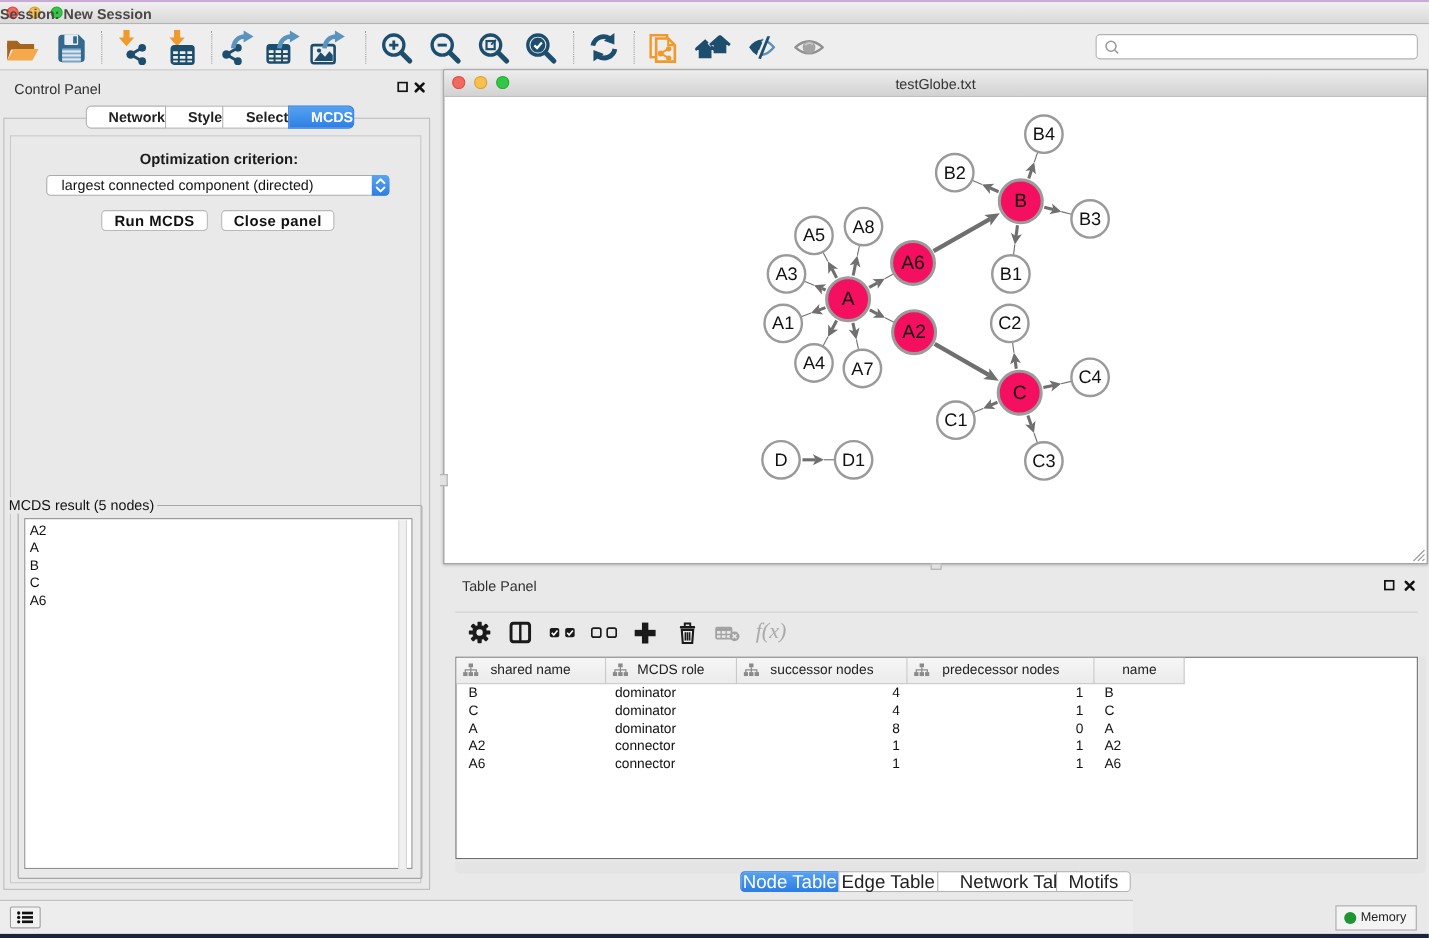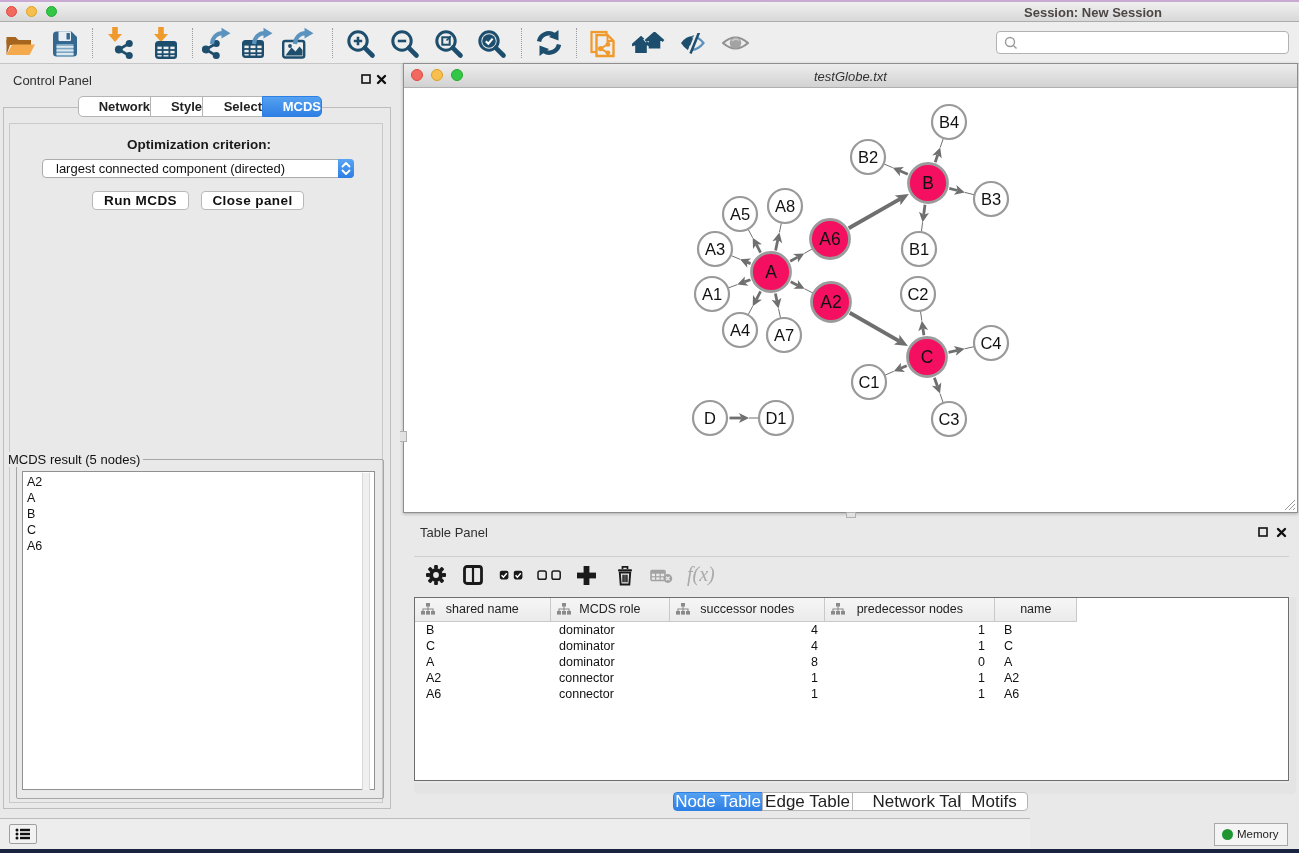--- a/index.html
+++ b/index.html
@@ -3,21 +3,21 @@
 <meta charset="utf-8">
 <style>
 * { margin:0; padding:0; box-sizing:border-box; }
 body { font-family:"Liberation Sans", sans-serif; }
 #app { position:relative; width:1299px; height:853px; background:#e9e9e9; overflow:hidden; }
 .abs { position:absolute; }
 
 #purple { left:0; top:0; width:1299px; height:2px; background:#c9aad5; }
 #titlebar { left:0; top:2px; width:1299px; height:20px; background:linear-gradient(#f0f0f0,#d8d8d8); border-bottom:1px solid #acacac; }
 .light { position:absolute; width:11px; height:11px; border-radius:50%; top:4px; }
-#titletext { left:0; top:5px; width:1162px; text-align:right; font-size:13px; font-weight:bold; color:#4c4644; }
+#titletext { left:0; top:5px; width:1162px; text-align:left; font-size:13px; font-weight:bold; color:#4c4644; }
 
 #toolbar { left:0; top:22px; width:1299px; height:42px; background:#eeeeee; border-bottom:1px solid #c6c6c6; }
 .tsep { position:absolute; top:6px; height:30px; width:0; border-left:1px dotted #9d9d9d; }
 .ticon { position:absolute; top:5px; }
 #searchbox { position:absolute; left:996px; top:9px; width:293px; height:23px; background:#fff; border:1px solid #b2b2b2; border-radius:4px; }
 
 #cp-title { left:13px; top:73px; font-size:13px; color:#303030; }
 #cp-tabs { left:78px; top:96px; height:21px; }
 .tab { position:absolute; top:0; height:21px; background:#fff; border:1px solid #b4b4b4; font-size:13px; font-weight:bold; color:#222; text-align:right; line-height:19px; }
 .tab.sel { background:linear-gradient(#55a1f1,#2e7fe4); color:#fff; border-color:#2e7fe4; }
@@ -27,21 +27,21 @@
 #dd-step { position:absolute; right:-1px; top:-1px; width:16px; height:19px; background:linear-gradient(#59a4f2,#2d7ee4); border-radius:0 4px 4px 0; }
 .btn { position:absolute; background:#fff; border:1px solid #b9b9b9; border-radius:4px; font-size:13.5px; font-weight:bold; color:#111; text-align:center; letter-spacing:0.4px; }
 
 #fieldset { left:16px; top:459px; width:368px; height:340px; border:1px solid #a6a6a6; border-radius:2px; }
 #fs-label { left:5px; top:452px; background:#e9e9e9; padding:0 3px; font-size:13px; font-weight:normal; color:#111; }
 #listbox { left:22px; top:471px; width:353px; height:319px; background:#fff; border:1px solid #919191; font-size:12.5px; color:#111; line-height:16px; padding:2px 0 0 4px; }
 #list-sb { position:absolute; right:4px; top:1px; width:8px; height:317px; background:#f0f0f0; border-left:1px solid #d8d8d8; border-right:1px solid #d8d8d8; }
 
 #gwin { left:403px; top:63px; width:895px; height:450px; background:#fff; border:1px solid #8e8e8e; box-shadow:0 1px 3px rgba(0,0,0,0.25); }
 #gtitle { position:absolute; left:0; top:0; width:100%; height:24px; background:linear-gradient(#ededed,#d2d2d2); border-bottom:1px solid #b0b0b0; }
-#gtext { position:absolute; left:0; top:5px; width:100%; text-align:center; font-size:13px; color:#333;font-style:italic; }
+#gtext { position:absolute; left:0; top:5px; width:100%; text-align:center; font-size:13px; color:#333; }
 
 #tp-title { left:420px; top:525px; font-size:13px; color:#303030;text-align:right; }
 #tp-toolbar { left:414px; top:556px; width:875px; height:37px; border-top:1px solid #cfcfcf; }
 #table { left:414px; top:597px; width:875px; height:184px; background:#fff; border:1px solid #6e6e6e; }
 #thead { position:absolute; left:0; top:0; width:662px; height:24px; background:linear-gradient(#f6f6f6,#ebebeb); border-bottom:1px solid #c9c9c9; }
 .th { position:absolute; top:0; height:24px; border-right:1px solid #c9c9c9; font-size:12.5px; color:#222; text-align:center; line-height:23px; }
 .td { position:absolute; font-size:12.5px; color:#111; height:16px; line-height:16px; }
 
 .btab { position:absolute; top:792px; height:19px; background:#fff; border:1px solid #b4b4b4; font-size:17px; color:#222; text-align:center; line-height:18px; }
 .btab.sel { background:linear-gradient(#55a1f1,#2e7fe4); color:#fff; border-color:#2e7fe4; }

